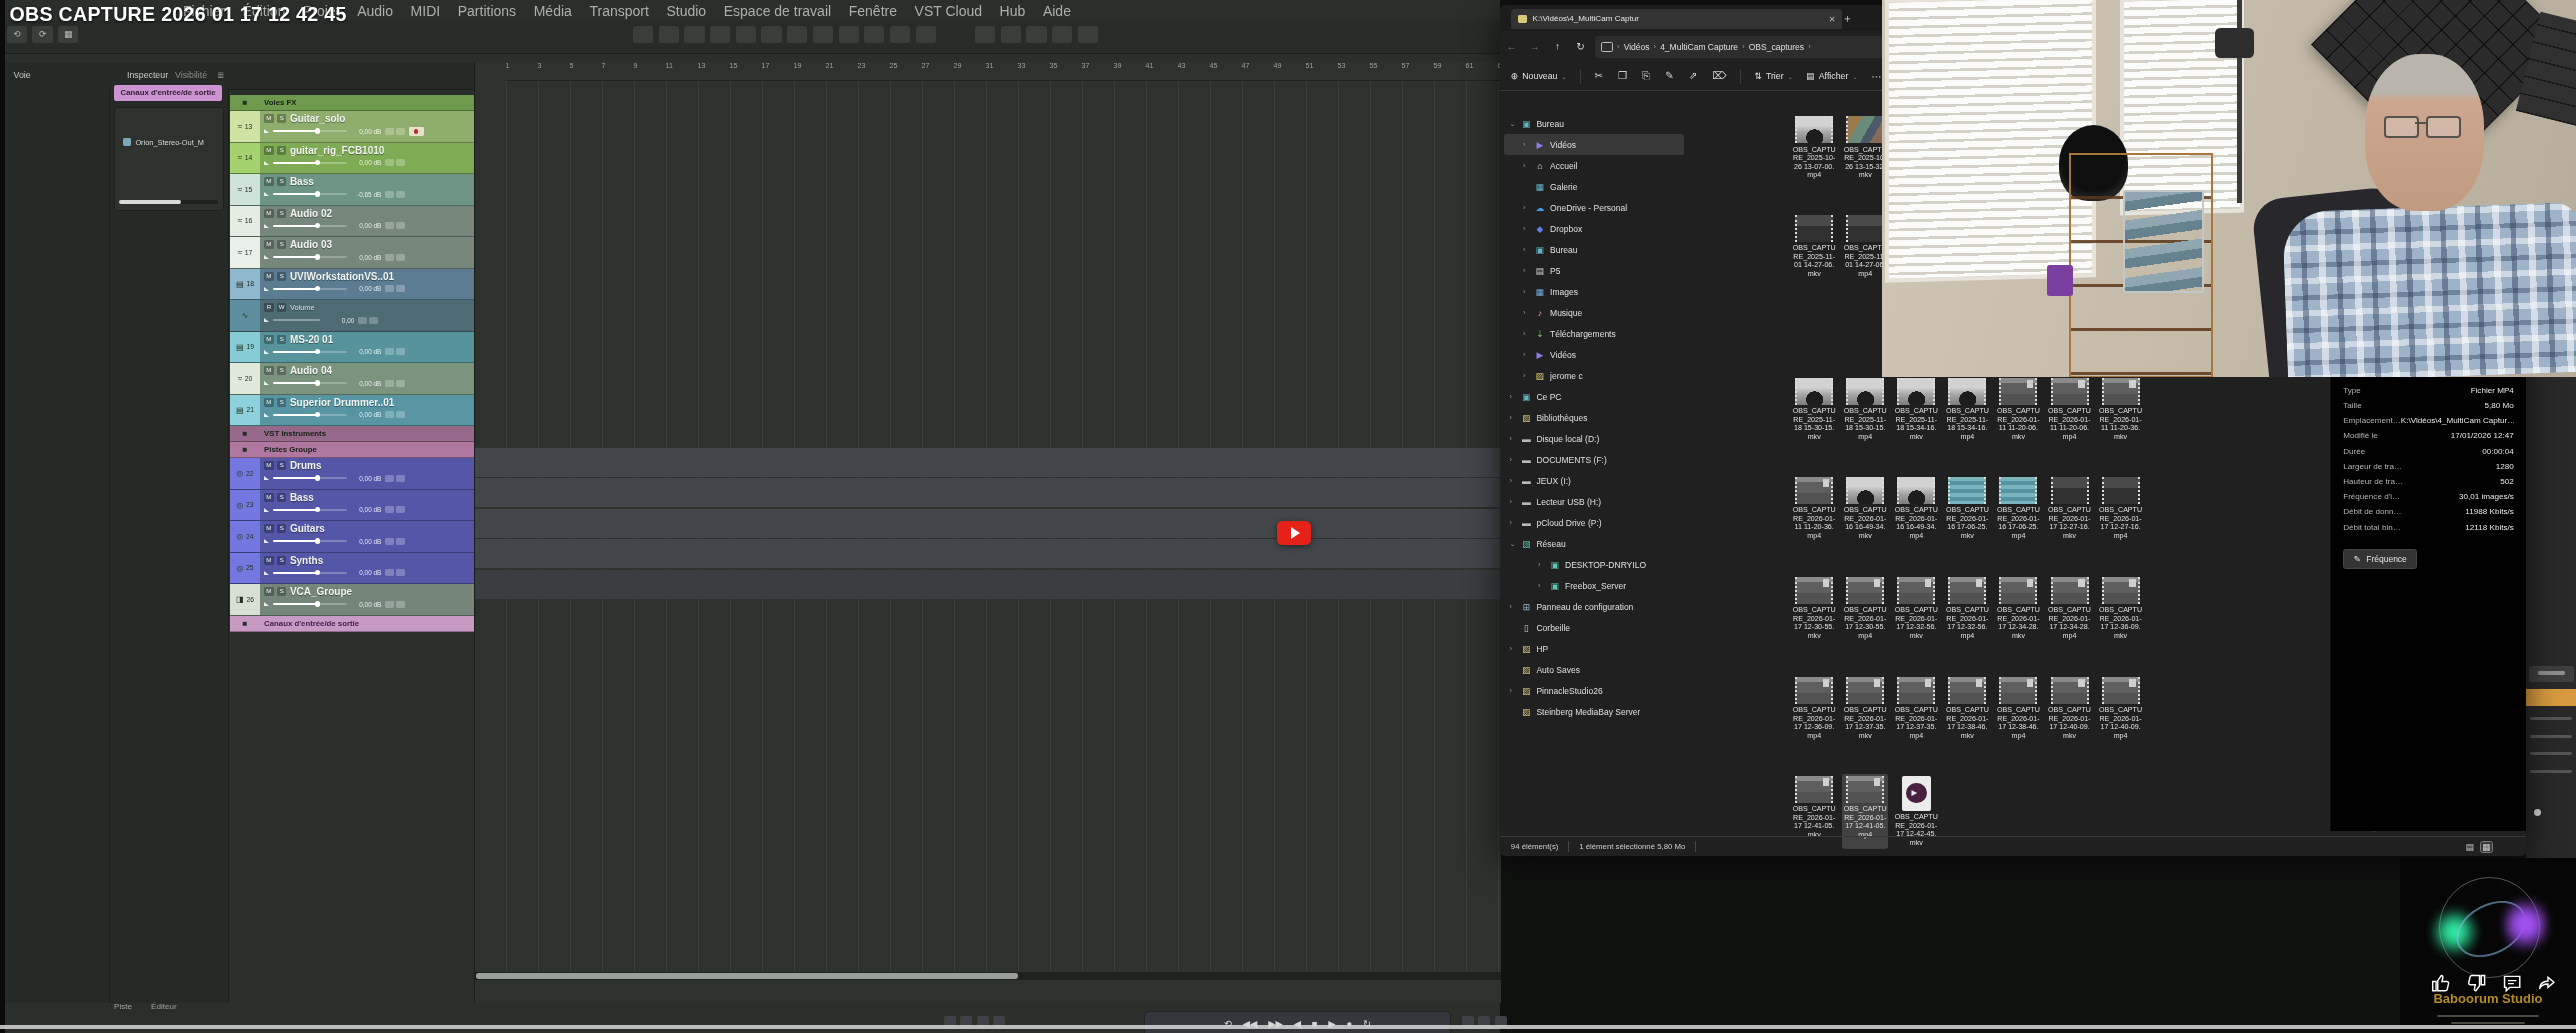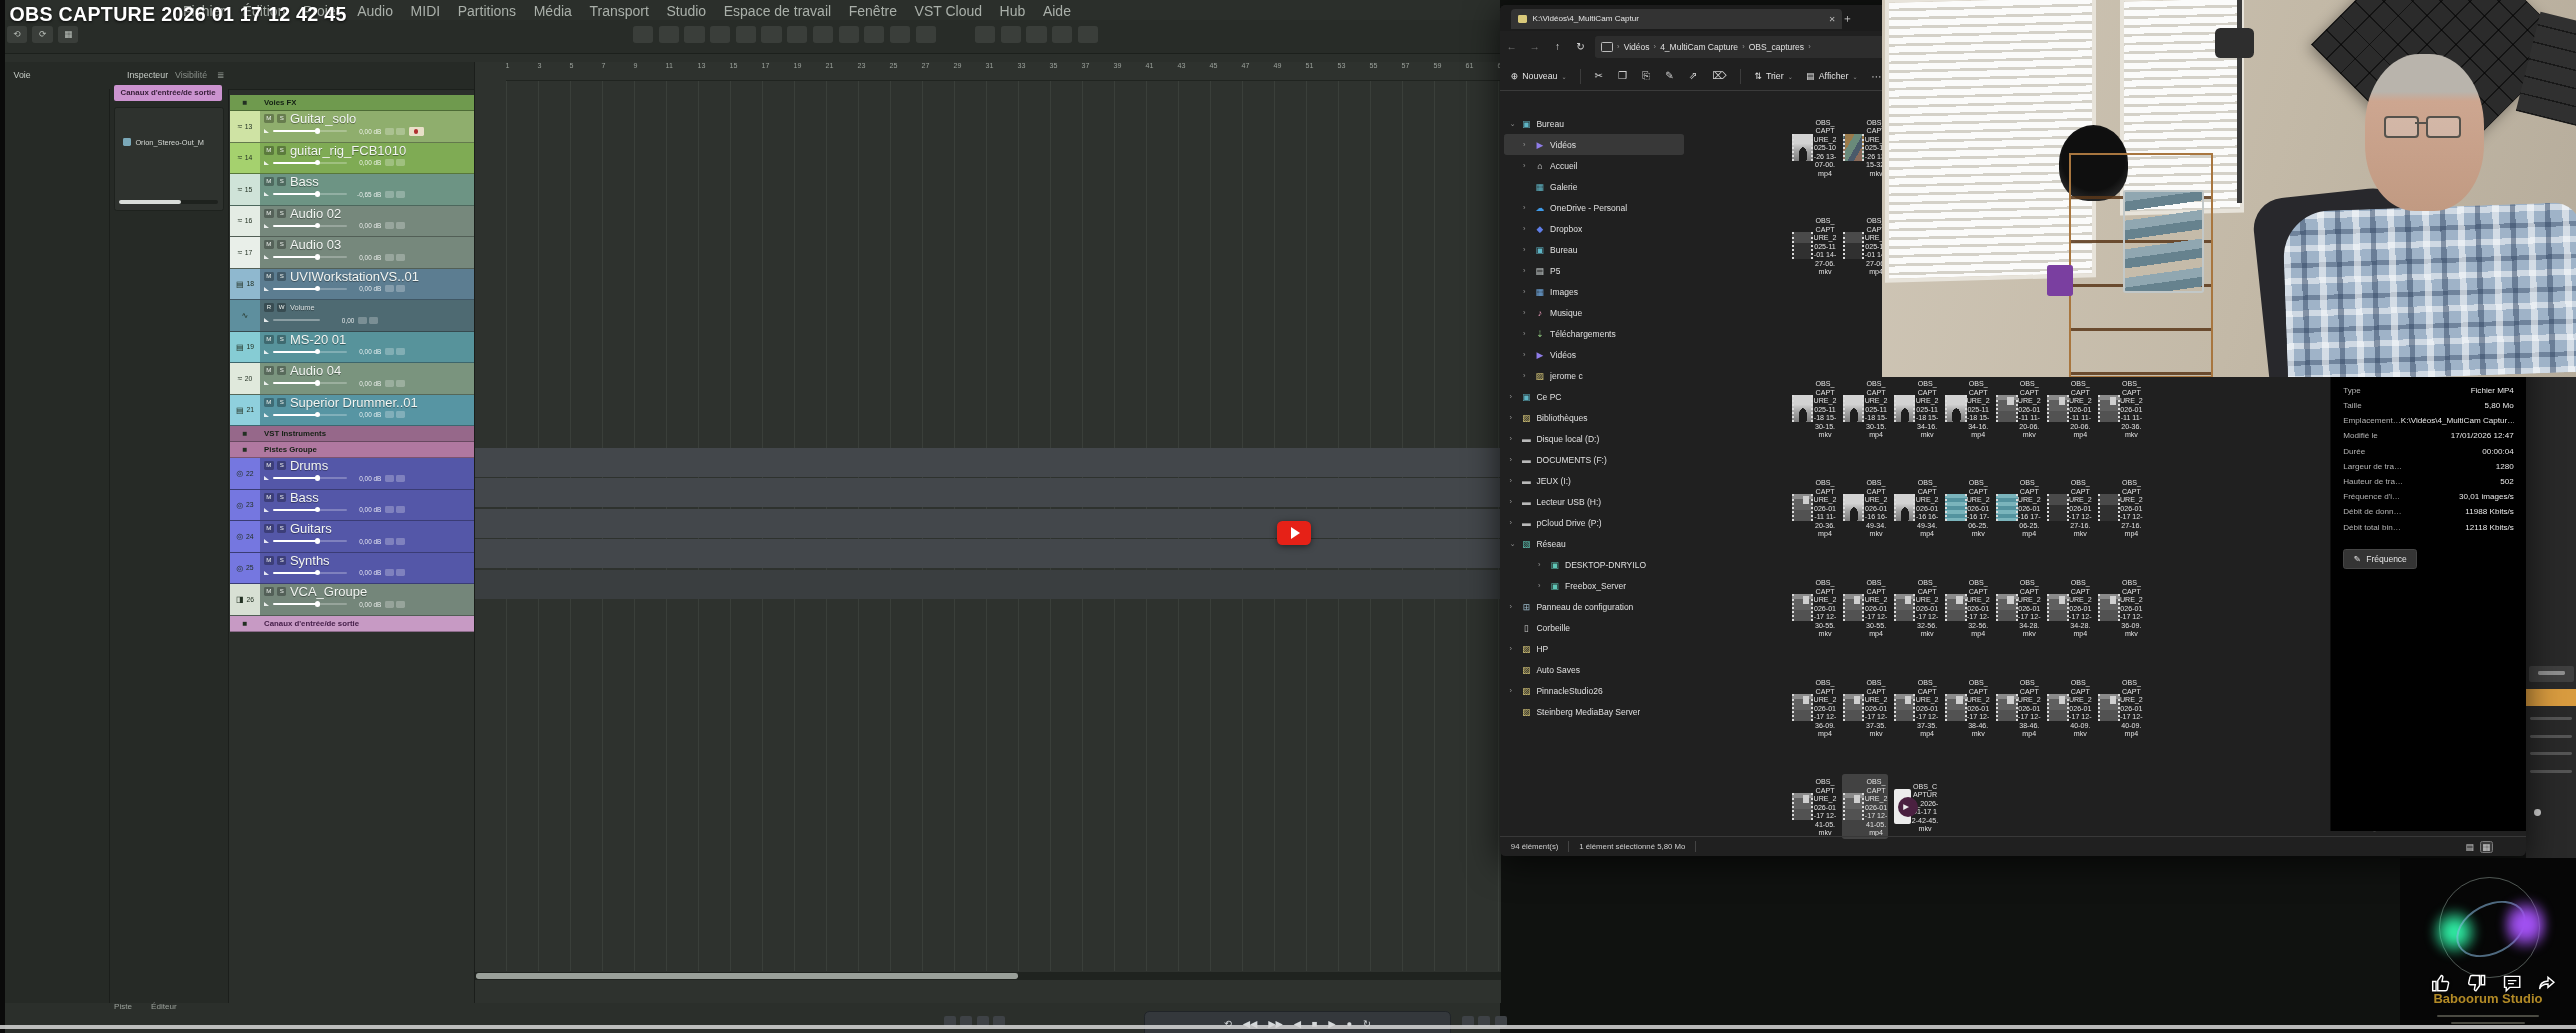--- a/index.html
+++ b/index.html
@@ -36,21 +36,21 @@
   #tracklist{position:absolute;left:230px;top:95px;width:244px;background:#2a2e2a;}
   .trk{position:relative;display:flex;height:30.5px;border-bottom:0.7px solid rgba(0,0,0,.3);}
   .trk .strip{width:30px;display:flex;align-items:center;justify-content:center;gap:2.7px;font-size:7.4px;color:#20301f;}
   .trk .icon{font-size:8.1px;color:#223022;}
   .trk .num{font-size:6.8px;color:#223022;}
   .trk .body{flex:1;position:relative;padding:2px 4.1px 0 4.1px;}
   .trk .l1{display:flex;align-items:center;gap:3.4px;height:11.5px;}
   .trk .ms{min-width:9.5px;height:8.8px;background:rgba(0,0,0,.28);border-radius:1.4px;color:#eef2ee;
            font-size:6.1px;text-align:center;line-height:8.8px;}
   .trk .ms:empty{display:none;}
-  .trk .tname{font-size:13px;font-weight:normal;color:#f2f5f2;text-shadow:0 0.7px 0.7px rgba(0,0,0,.4);white-space:nowrap;overflow:hidden;}
+  .trk .tname{font-size:10px;font-weight:bold;color:#f2f5f2;text-shadow:0 0.7px 0.7px rgba(0,0,0,.4);white-space:nowrap;overflow:hidden;}
   .trk .l2{display:flex;align-items:center;gap:4.1px;height:10.8px;margin-top:1.4px;}
   .trk .ftri{width:0;height:0;border-left:5.4px solid rgba(255,255,255,.85);border-top:4.7px solid transparent;}
   .trk .fader{width:74px;height:2px;background:linear-gradient(90deg,#fff 0 58%,rgba(255,255,255,.25) 58%);position:relative;border-radius:1.4px;}
   .trk .fader::after{content:"";position:absolute;left:56%;top:-2px;width:5.4px;height:5.4px;background:#fff;border-radius:50%;}
   .trk .val{font-size:6.4px;color:rgba(255,255,255,.85);min-width:30px;text-align:right;}
   .trk .val:empty{display:none;}
   .trk .mini{display:flex;gap:2px;}
   .trk .mini i{display:block;width:8.8px;height:7.4px;background:rgba(255,255,255,.25);border-radius:1.4px;}
   .trk .rec{display:none;}
   .trk [data-rec]{display:block;width:15px;height:8.8px;background:#e8e0c8;border-radius:1.4px;position:relative;}
@@ -115,21 +115,21 @@
   .sbi{height:21px;display:flex;align-items:center;gap:4.7px;font-size:8.5px;color:#e0e0e0;border-radius:2.7px;margin:0 4.1px;}
   .sbi[data-lvl="0"]{padding-left:5.4px;}
   .sbi[data-lvl="1"]{padding-left:19px;}
   .sbi[data-lvl="2"]{padding-left:34px;}
   .sbi[data-sel]{background:#383838;}
   .sbi .exp{width:6.8px;color:#9a9a9a;font-size:7.4px;}
   .sbi .sbg{width:10.8px;text-align:center;font-size:8.8px;}
   .sbi .sbt{white-space:nowrap;overflow:hidden;}
   #xgrid{position:absolute;left:188px;top:108px;right:196px;bottom:25px;}
   .frow{position:absolute;left:103px;display:flex;gap:4.7px;}
-  .fcell{width:45px;display:flex;align-items:center;border-radius:2.7px;padding:1.4px 0.7px;}
+  .fcell{width:45px;display:flex;flex-direction:column;align-items:center;border-radius:2.7px;padding:1.4px 0.7px;}
   .fcell[data-sel]{background:#424242;}
   .thumb{width:38px;height:27px;border-left:2.7px dotted #dcdcdc;border-right:2.7px dotted #dcdcdc;box-sizing:border-box;background:#444;}
   .thumb[data-t="person"]{background:radial-gradient(ellipse 45% 55% at 52% 80%,#1d1d1d 0 55%,transparent 56%),linear-gradient(180deg,#d2d2d2 0 35%,#a8a8a8 60%,#7c7c7c);}
   .thumb[data-t="colorful"]{background:linear-gradient(120deg,#9a7a4a 0 30%,#6a8a7a 30% 55%,#4a5a6a 55% 75%,#8a6a5a 75%);}
   .thumb[data-t="dark"]{background:linear-gradient(180deg,#4a4a4a 0 40%,#303030 40%);}
   .thumb[data-t="screen"]{background:linear-gradient(180deg,#8a8a8a 0 18%,#5f5f5f 18% 60%,#525252 60%),#5a5a5a;position:relative;}
   .thumb[data-t="screen"]::after{content:"";position:absolute;right:2px;top:2px;width:6.1px;height:8.1px;background:#cfcfcf;}
   .thumb[data-t="daw"]{background:repeating-linear-gradient(180deg,#7ab4bc 0 4.1px,#54939f 4.1px 8.1px);}
   .thumb[data-t="doc"]{border:none;width:28.4px;height:35px;background:#ececec;border-radius:2px;position:relative;}
   .thumb[data-t="doc"]::before{content:"";position:absolute;left:4.1px;top:7.4px;width:20.3px;height:20.3px;background:#4a2040;border-radius:50%;}

